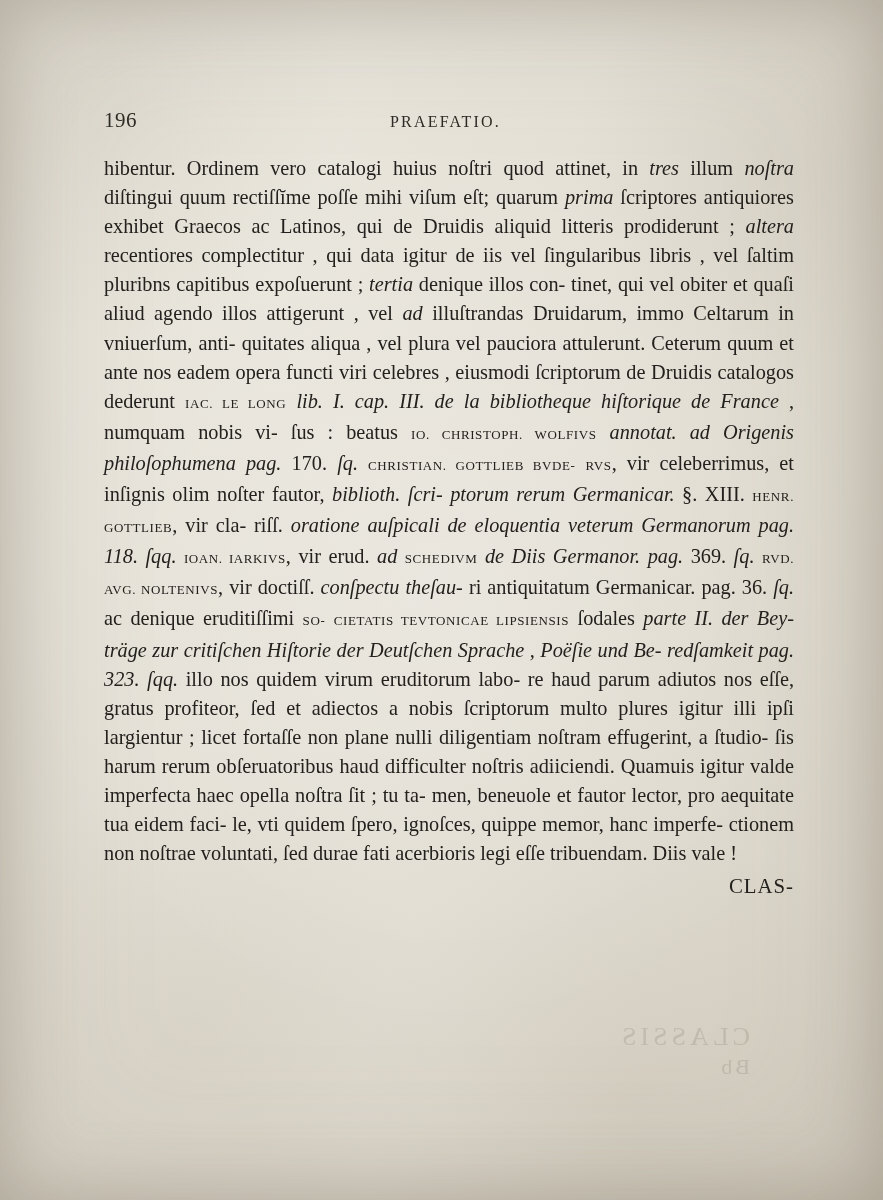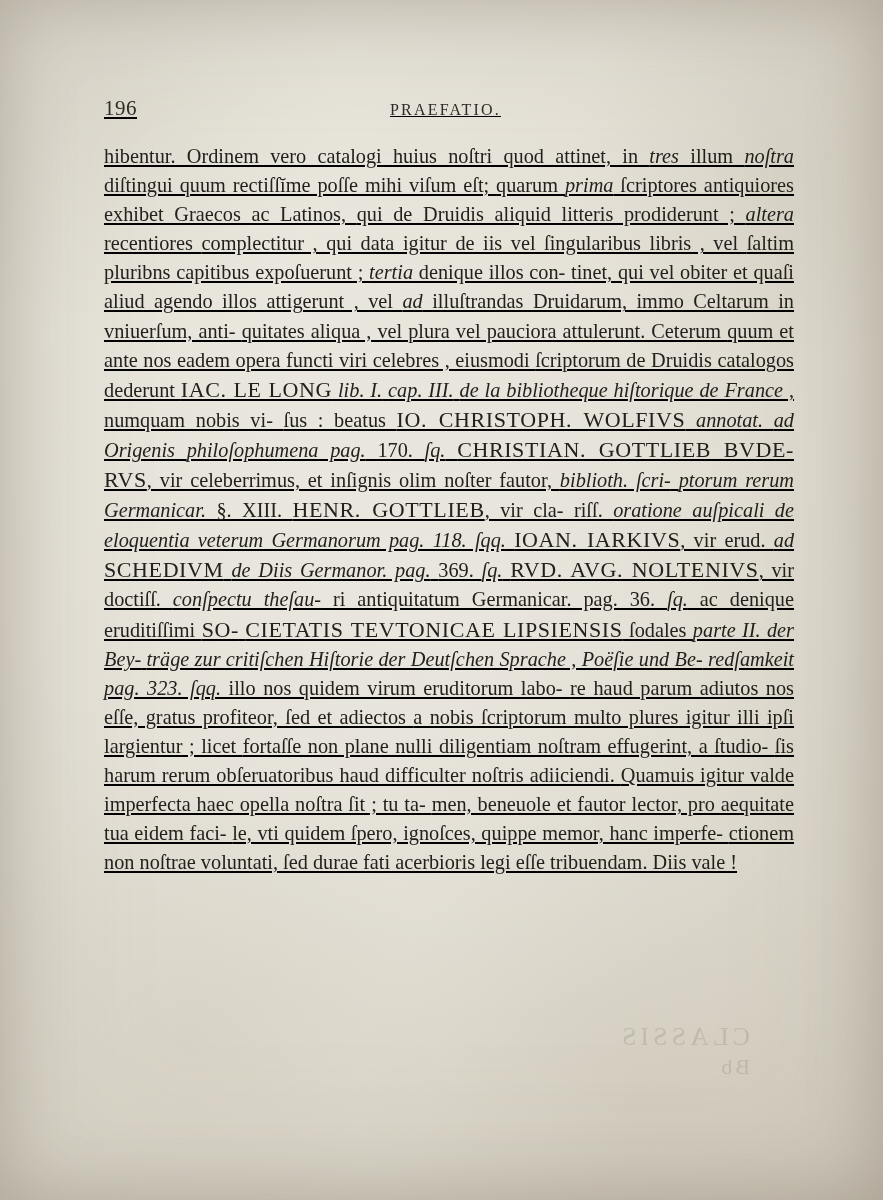--- a/index.html
+++ b/index.html
@@ -50,23 +50,22 @@
     color: rgba(90,80,62,0.16);
     transform: scaleX(-1);
     pointer-events: none;
     font-family: "Liberation Serif", serif;
   }
   .bleed .b2 { display:block; margin-top: 2px; font-size: 22px; letter-spacing: 3px;}
 
   .content {
     position: absolute;
     left: 104px;
-    top: 96px;
+    top: 108px;
     width: 690px;
-    text-decoration: underline;
   }
   .header {
     display: flex;
     align-items: baseline;
     margin-bottom: 24px;
     height: 22px;
   }
   .folio {
     font-size: 21px;
     color: #2d2b26;
@@ -90,21 +89,21 @@
     hyphens: manual;
   }
   .body-text p {
     margin: 0;
     text-indent: 0;
   }
   .it { font-style: italic; }
   .sc {
     font-variant: small-caps;
     letter-spacing: 0.6px;
-    font-size: 22px;
+    font-size: 13px;
   }
   .catchword {
     margin-top: 6px;
     text-align: right;
     font-size: 20.8px;
     letter-spacing: 1px;
     color: #23211d;
   }
 </style>
 </head>
@@ -155,16 +154,17 @@
         <span>fortaſſe non plane nulli diligentiam noſtram effugerint, a ſtudio- </span>
         <span>ſis harum rerum obſeruatoribus haud difficulter noſtris adiiciendi. </span>
         <span>Quamuis igitur valde imperfecta haec opella noſtra ſit ;  tu ta- </span>
         <span>men, beneuole et fautor lector, pro aequitate tua eidem faci- </span>
         <span>le, vti quidem ſpero, ignoſces, quippe memor, hanc imperfe- </span>
         <span>ctionem non noſtrae voluntati, ſed durae fati acerbioris legi eſſe </span>
         <span>tribuendam.   Diis vale ! </span>
       </p>
     </div>
 
+    <div class="catchword">CLAS-</div>
   </div>
 
   <div class="vignette"></div>
 </div>
 
 </body></html>

